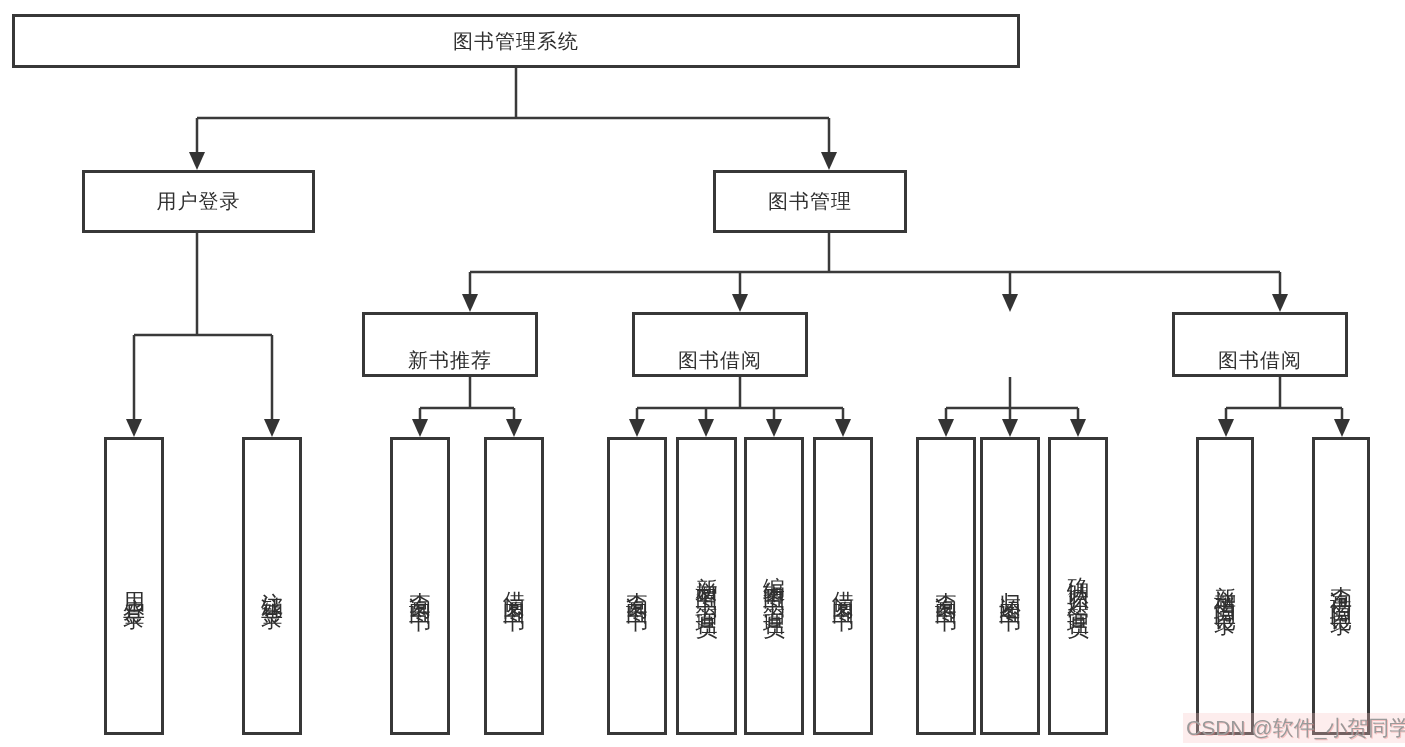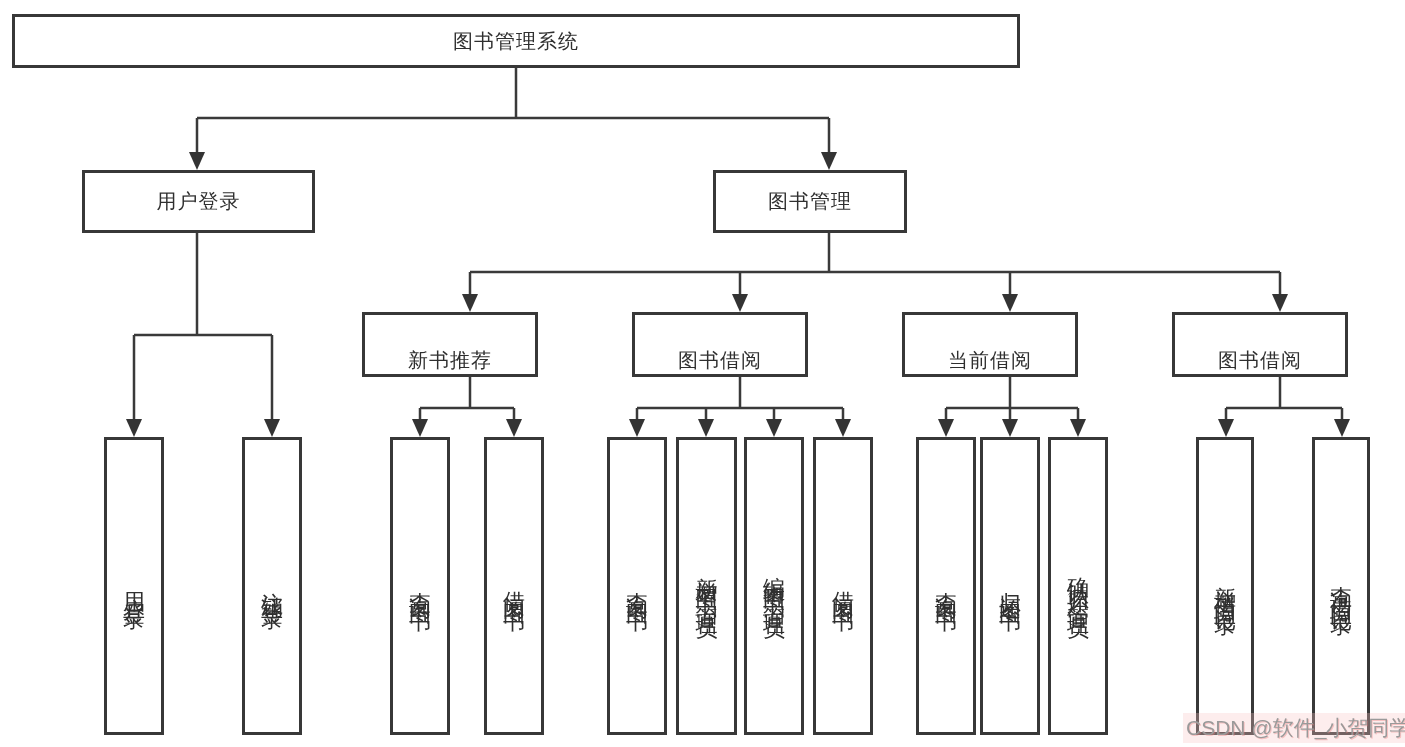--- a/index.html
+++ b/index.html
@@ -123,23 +123,20 @@
   <div class="node hbox lvl2b">
     <span>图书管理</span>
   </div>
 
   <div class="node hbox lvl3 l3-0">
     <span>新书推荐</span>
   </div>
   <div class="node hbox lvl3 l3-1">
     <span>图书借阅</span>
   </div>
-  <div class="node hbox lvl3 l3-2">
-    <span>当前借阅</span>
-  </div>
   <div class="node hbox lvl3 l3-3">
     <span>图书借阅</span>
   </div>
 
   <div class="node leaf" style="left:104px;width:60px">
     <span class="vtext">用户登录</span>
   </div>
   <div class="node leaf" style="left:242px;width:60px">
     <span class="vtext">注销登录</span>
   </div>

